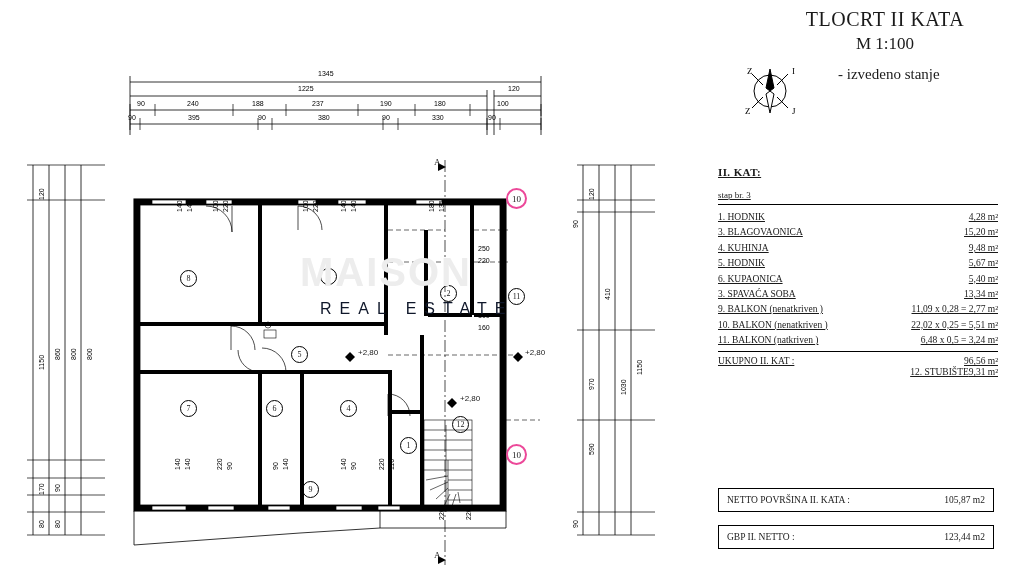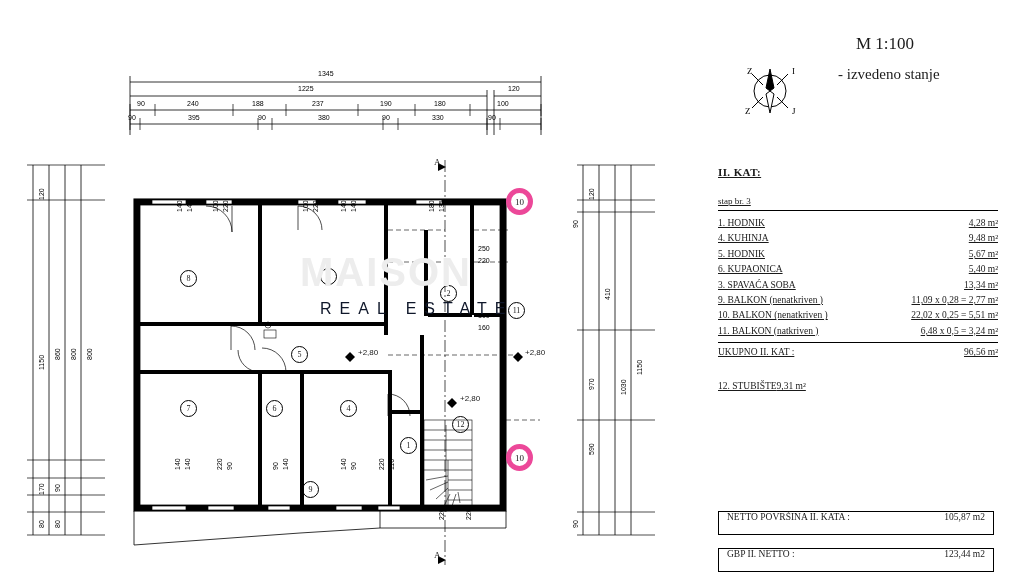--- a/index.html
+++ b/index.html
@@ -10,52 +10,53 @@
   .title-main{position:absolute;left:760px;top:8px;width:250px;text-align:center;font-size:20px;letter-spacing:.5px;}
   .title-scale{position:absolute;left:760px;top:34px;width:250px;text-align:center;font-size:17px;}
   .title-state{position:absolute;left:838px;top:66px;font-size:15px;}
 
   
   .compass{position:absolute;left:730px;top:58px;width:80px;height:66px;}
 
   
   .legend{position:absolute;left:718px;top:166px;width:280px;font-size:9.5px;text-decoration:underline;}
   .legend-title{font-weight:bold;font-size:11px;letter-spacing:.4px;}
-  .legend-sub{font-size:9px;margin-top:18px;}
+  .legend-sub{font-size:9px;margin-top:12px;}
   .legend hr.rule{border:none;border-top:1px solid #000;margin:4px 0 5px 0;}
   .legend-row{display:flex;justify-content:space-between;line-height:1.62;}
   .legend-row .lbl{white-space:nowrap;}
   .legend-row .val{white-space:nowrap;text-align:right;}
   .legend-total{display:flex;justify-content:space-between;margin-top:3px;padding-top:4px;border-top:1px solid #000;font-size:9.5px;}
-  .legend-stair{display:flex;justify-content:flex-start;margin-top:24px;font-size:9.5px;}
-
-  .box{position:absolute;left:718px;border:1px solid #000;width:276px;height:24px;display:flex;justify-content:space-between;padding:0 8px;box-sizing:border-box;font-size:9.5px;margin-top:23px;}
+  .legend-stair{display:flex;justify-content:flex-end;margin-top:1px;font-size:9.5px;}
+
+  .box{position:absolute;left:718px;border:1px solid #000;width:276px;height:24px;display:flex;align-items:center;justify-content:space-between;padding:0 8px;box-sizing:border-box;font-size:9.5px;}
   .box.b1{top:488px;}
   .box.b2{top:525px;}
 
   
   .dwg{position:absolute;left:0;top:0;width:700px;height:587px;}
 
   .dim-txt{position:absolute;font-size:7px;font-family:"Liberation Sans",sans-serif;color:#000;white-space:nowrap;}
   .dim-txt.rot{transform:rotate(-90deg);transform-origin:left top;}
 
   .num{position:absolute;font-size:9px;font-family:"Liberation Serif",serif;}
-  .circ{position:absolute;width:17px;height:17px;border:5px solid #ec4899;border-radius:50%;display:flex;align-items:center;justify-content:center;font-size:9px;}
+  .circ{position:absolute;width:17px;height:17px;border:2px solid #ec4899;border-radius:50%;display:flex;align-items:center;justify-content:center;font-size:9px;}
   .circ-sm{position:absolute;width:15px;height:15px;border:1px solid #000;border-radius:50%;display:flex;align-items:center;justify-content:center;font-size:8px;}
 
   .lvl{position:absolute;font-size:8px;font-family:"Liberation Sans",sans-serif;}
 
   .watermark{position:absolute;left:300px;top:250px;font-size:40px;color:#ededed;font-family:"Liberation Sans",sans-serif;letter-spacing:2px;font-weight:bold;pointer-events:none;}
   .watermark2{position:absolute;left:320px;top:300px;font-size:16px;color:#0f172a;font-family:"Liberation Sans",sans-serif;letter-spacing:8px;pointer-events:none;}
 </style>
 </head>
 <body>
 
 <div class="root">
 
+  <div class="title-main">TLOCRT II KATA</div>
   <div class="title-scale">M 1:100</div>
   <div class="title-state">- izvedeno stanje</div>
 
   <div class="compass">
     <svg width="80" height="66" viewBox="0 0 80 66">
       <g stroke="#000" fill="none" stroke-width="1">
         <circle cx="40" cy="33" r="16"></circle>
         <path d="M40 11 L44 30 L40 33 L36 30 Z" fill="#000"></path>
         <path d="M40 55 L36 36 L40 33 L44 36 Z" fill="#fff"></path>
         <line x1="22" y1="16" x2="33" y2="27"></line>
@@ -70,20 +71,24 @@
     </svg>
   </div>
 
   <div class="legend">
     <div class="legend-title">II. KAT:</div>
     <div class="legend-sub">stap br. 3</div>
     <hr class="rule">
     <div class="legend-row">
         <span class="lbl">1. HODNIK</span>
         <span class="val">4,28 m²</span>
+      </div>
+    <div class="legend-row">
+        <span class="lbl">3. BLAGOVAONICA</span>
+        <span class="val">15,20 m²</span>
       </div>
     <div class="legend-row">
         <span class="lbl">4. KUHINJA</span>
         <span class="val">9,48 m²</span>
       </div>
     <div class="legend-row">
         <span class="lbl">5. HODNIK</span>
         <span class="val">5,67 m²</span>
       </div>
     <div class="legend-row">
@@ -401,21 +406,21 @@
     <div class="circ-sm" style="left:320px;top:268px;">3</div>
     <div class="circ-sm" style="left:440px;top:285px;">2</div>
     <div class="circ-sm" style="left:291px;top:346px;">5</div>
     <div class="circ-sm" style="left:180px;top:400px;">7</div>
     <div class="circ-sm" style="left:266px;top:400px;">6</div>
     <div class="circ-sm" style="left:340px;top:400px;">4</div>
     <div class="circ-sm" style="left:400px;top:437px;">1</div>
     <div class="circ-sm" style="left:302px;top:481px;">9</div>
     <div class="circ" style="left:506px;top:188px;">10</div>
     <div class="circ" style="left:506px;top:444px;">10</div>
-    <div class="circ-sm" style="left:508px;top:302px;">11</div>
+    <div class="circ-sm" style="left:508px;top:288px;">11</div>
     <div class="circ-sm" style="left:452px;top:416px;">12</div>
 
     
     <div class="lvl" style="left:358px;top:348px;">+2,80</div>
     <div class="lvl" style="left:525px;top:348px;">+2,80</div>
     <div class="lvl" style="left:460px;top:394px;">+2,80</div>
 
     
     <div class="num" style="left:434px;top:157px;font-size:9px;">A</div>
     <div class="num" style="left:434px;top:550px;font-size:9px;">A</div>

